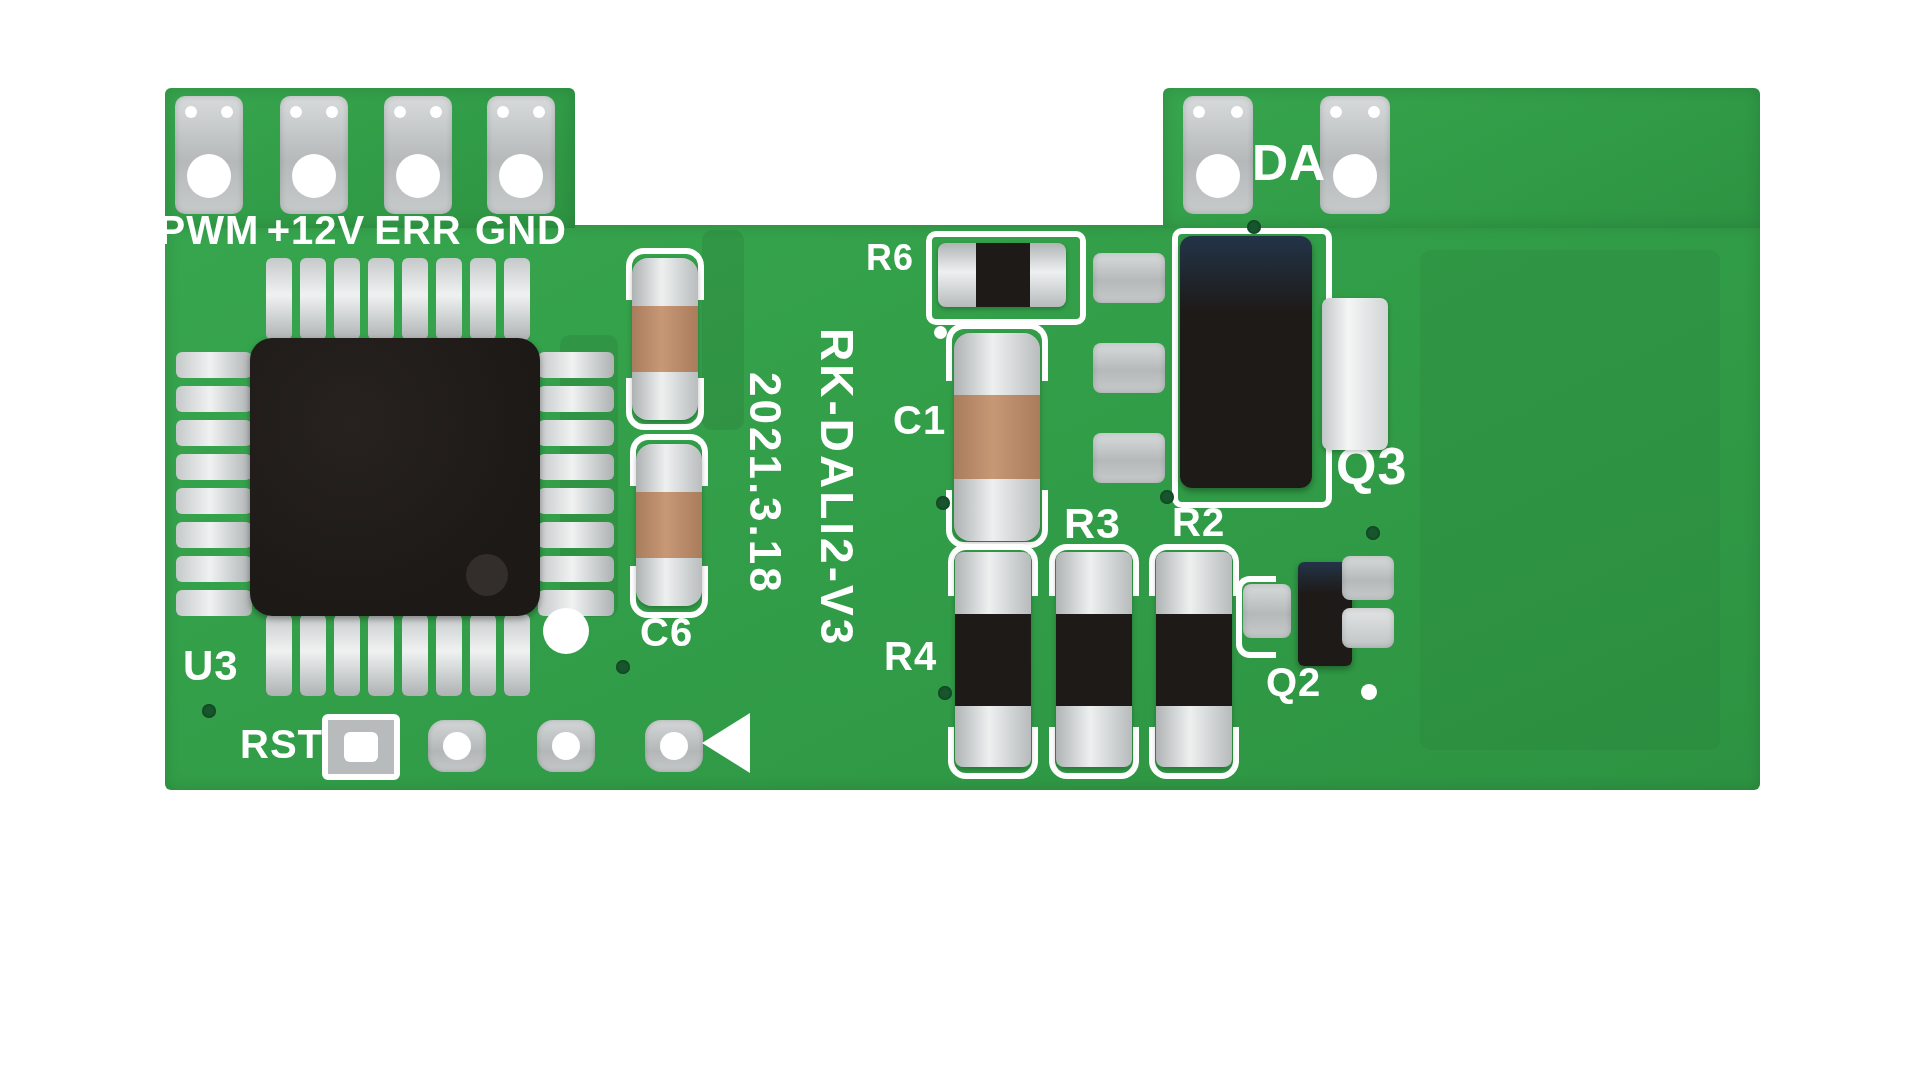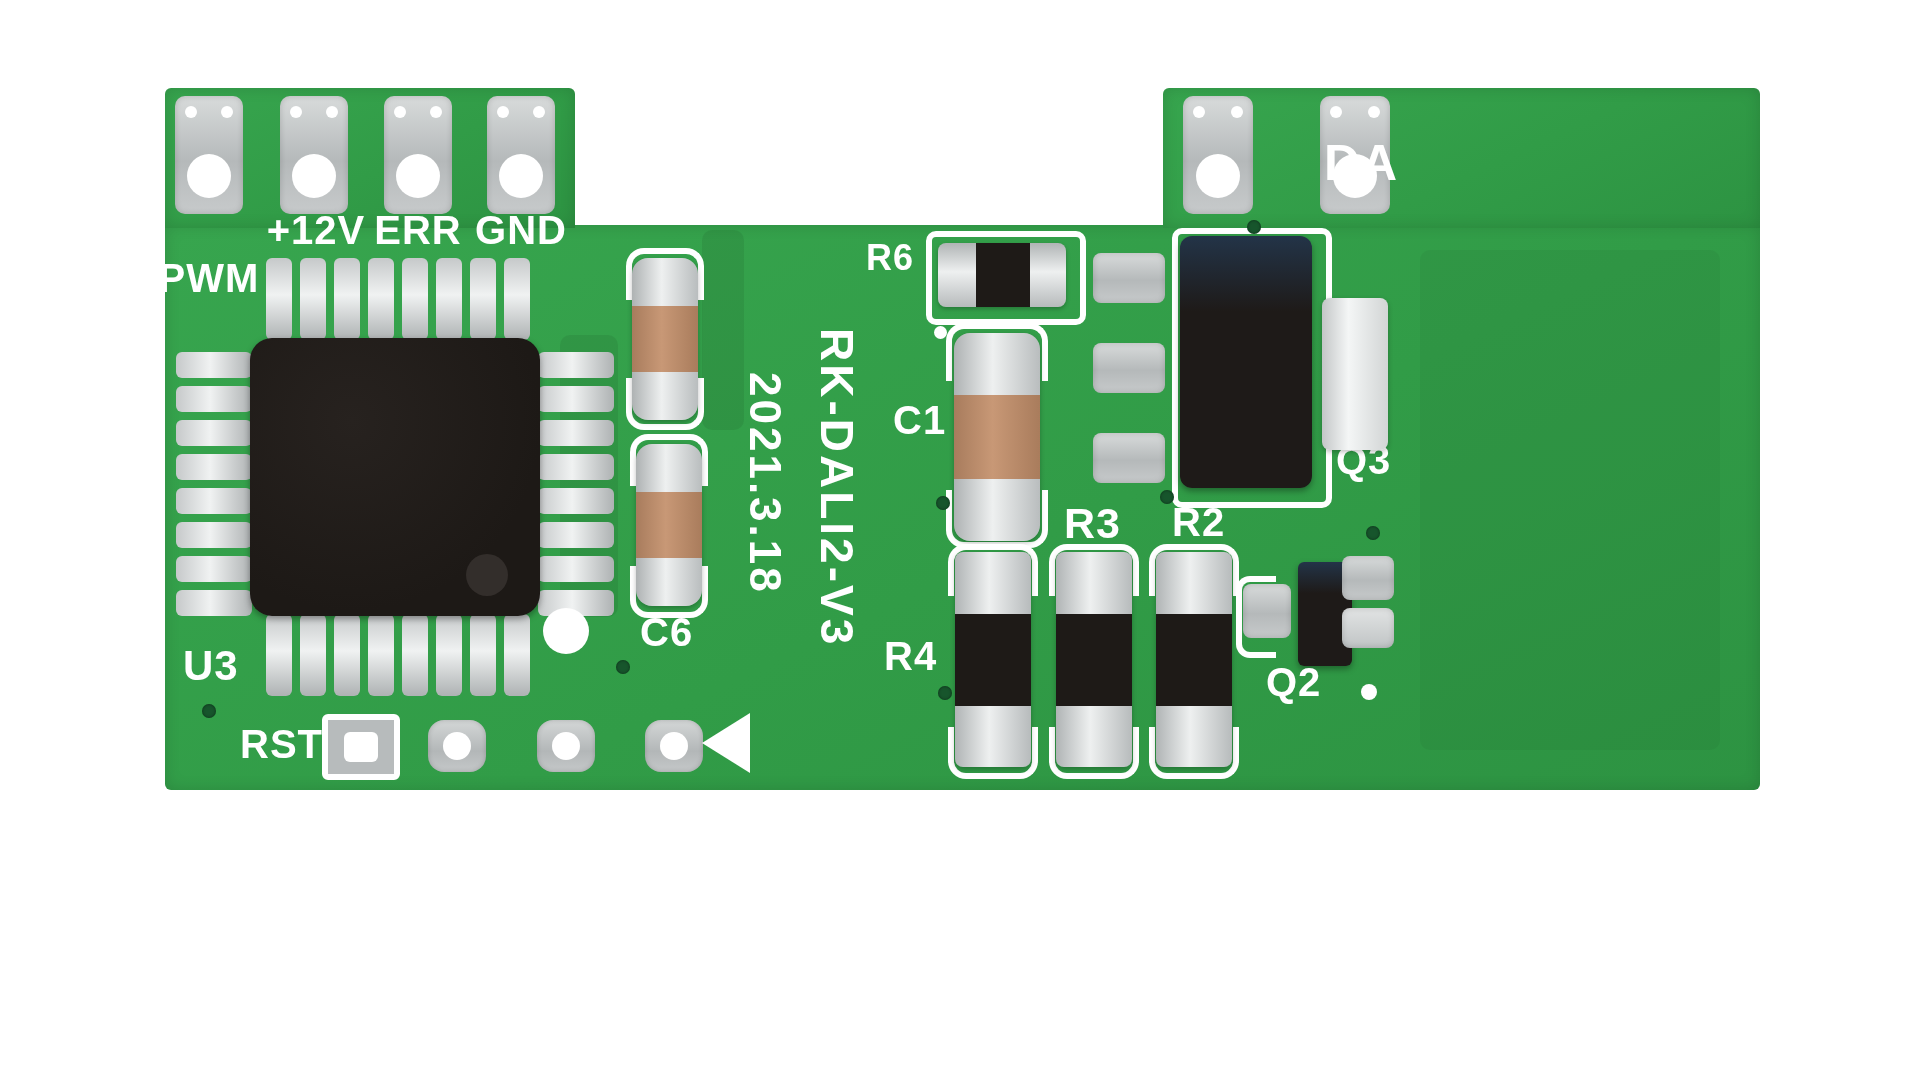--- a/index.html
+++ b/index.html
@@ -83,36 +83,36 @@
     <div class="dotw" style="left:10px;top:10px;width:12px;height:12px;"></div>
     <div class="dotw" style="left:46px;top:10px;width:12px;height:12px;"></div>
     <div class="hole" style="left:12px;top:58px;width:44px;height:44px;"></div>
   </div>
   <div class="pad" style="left:487px;top:96px;width:68px;height:118px;">
     <div class="dotw" style="left:10px;top:10px;width:12px;height:12px;"></div>
     <div class="dotw" style="left:46px;top:10px;width:12px;height:12px;"></div>
     <div class="hole" style="left:12px;top:58px;width:44px;height:44px;"></div>
   </div>
 
-  <div class="silk center" style="left:209px;top:210px;font-size:40px;margin-top:48px;">PWM</div>
+  <div class="silk center" style="left:209px;top:210px;font-size:40px;">PWM</div>
   <div class="silk center" style="left:316px;top:210px;font-size:40px;">+12V</div>
   <div class="silk center" style="left:418px;top:210px;font-size:40px;">ERR</div>
   <div class="silk center" style="left:521px;top:210px;font-size:40px;">GND</div>
 
   <div class="pad" style="left:1183px;top:96px;width:70px;height:118px;">
     <div class="dotw" style="left:10px;top:10px;width:12px;height:12px;"></div>
     <div class="dotw" style="left:48px;top:10px;width:12px;height:12px;"></div>
     <div class="hole" style="left:13px;top:58px;width:44px;height:44px;"></div>
   </div>
   <div class="pad" style="left:1320px;top:96px;width:70px;height:118px;">
     <div class="dotw" style="left:10px;top:10px;width:12px;height:12px;"></div>
     <div class="dotw" style="left:48px;top:10px;width:12px;height:12px;"></div>
     <div class="hole" style="left:13px;top:58px;width:44px;height:44px;"></div>
   </div>
-  <div class="silk" style="left:1324px;top:138px;font-size:50px;">DA</div>
+  <div class="silk" style="left:1252px;top:138px;font-size:50px;">DA</div>
 
   <div class="pin-v" style="left:266px;top:258px;height:82px;"></div>
   <div class="pin-v" style="left:300px;top:258px;height:82px;"></div>
   <div class="pin-v" style="left:334px;top:258px;height:82px;"></div>
   <div class="pin-v" style="left:368px;top:258px;height:82px;"></div>
   <div class="pin-v" style="left:402px;top:258px;height:82px;"></div>
   <div class="pin-v" style="left:436px;top:258px;height:82px;"></div>
   <div class="pin-v" style="left:470px;top:258px;height:82px;"></div>
   <div class="pin-v" style="left:504px;top:258px;height:82px;"></div>
 
@@ -200,21 +200,21 @@
     <div class="band" style="height:84px;"></div>
     <div class="cap" style="height:62px;"></div>
   </div>
 
   <div class="pad" style="left:1093px;top:253px;width:72px;height:50px;border-radius:8px;"></div>
   <div class="pad" style="left:1093px;top:343px;width:72px;height:50px;border-radius:8px;"></div>
   <div class="pad" style="left:1093px;top:433px;width:72px;height:50px;border-radius:8px;"></div>
 
   <div class="outline" style="left:1172px;top:228px;width:148px;height:268px;"></div>
   <div class="blackbody" style="left:1180px;top:236px;width:132px;height:252px;"></div>
-  <div class="silk" style="left:1336px;top:440px;font-size:40px;">Q3</div>
+  <div class="silk" style="left:1336px;top:440px;font-size:52px;">Q3</div>
   <div class="whitecomp" style="left:1322px;top:298px;width:66px;height:152px;"></div>
 
   <div class="silk" style="left:1064px;top:502px;font-size:43px;">R3</div>
   <div class="silk" style="left:1172px;top:502px;font-size:40px;">R2</div>
   <div class="silk" style="left:884px;top:636px;font-size:40px;">R4</div>
 
   <div class="bracket bt" style="left:948px;top:544px;width:78px;height:46px;"></div>
   <div class="bracket bb" style="left:948px;top:727px;width:78px;height:46px;"></div>
   <div class="smdres-v" style="left:955px;top:552px;width:76px;height:215px;">
     <div class="cap" style="height:62px;"></div>

